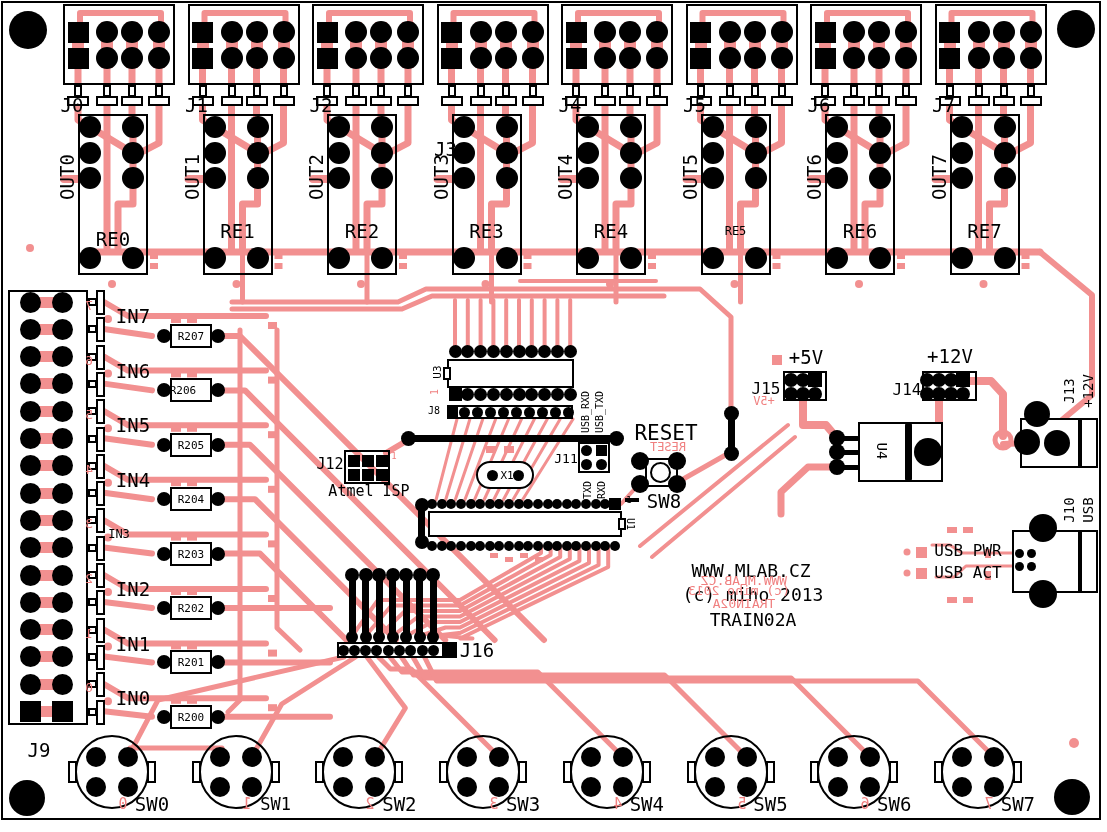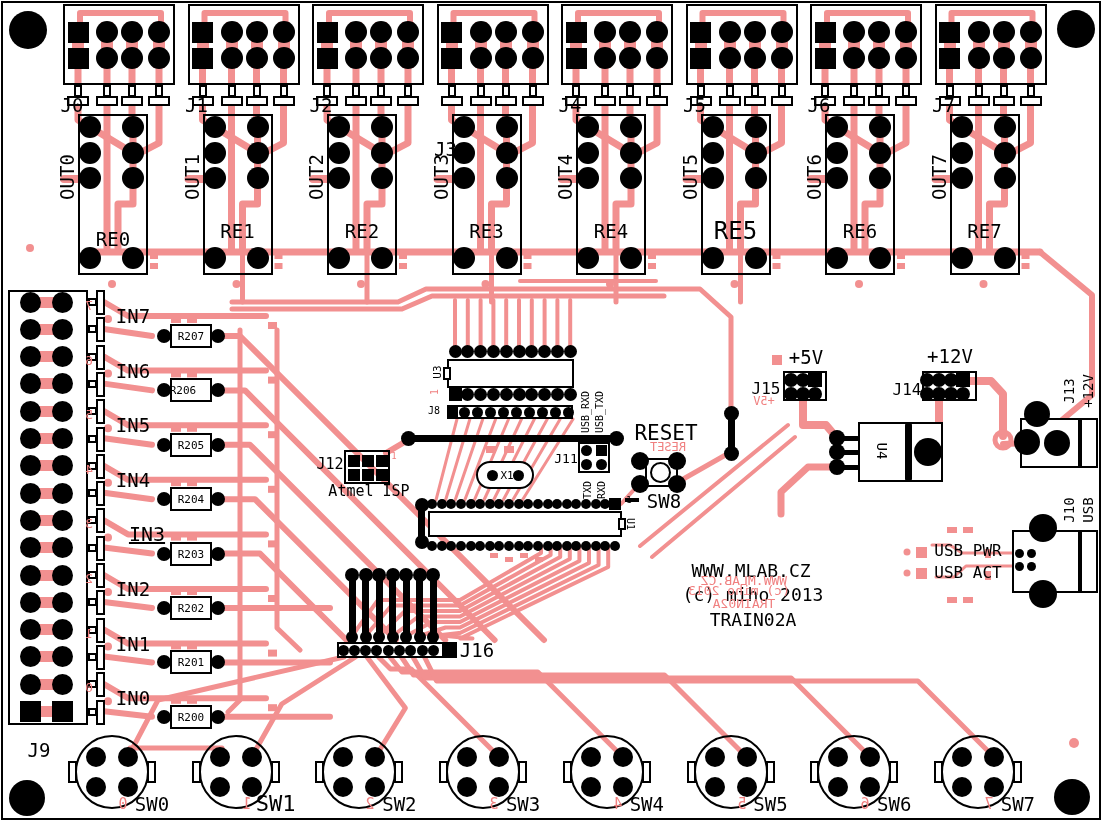--- a/index.html
+++ b/index.html
@@ -439,21 +439,21 @@
       <div class="lbl" style="left: 694.5px; top: 105px; font-size: 19px; transform: translate(-50%, -50%) rotate(0deg) scaleX(1);">J5</div>
       <div class="abs" style="left: 700.5px; top: 114px; width: 70px; height: 161px; border: 2px solid rgb(0, 0, 0);"></div>
       <div class="abs" style="left: 701.5px; top: 116px; width: 22px; height: 22px; background: rgb(0, 0, 0); border-radius: 50%;"></div>
       <div class="abs" style="left: 744.5px; top: 116px; width: 22px; height: 22px; background: rgb(0, 0, 0); border-radius: 50%;"></div>
       <div class="abs" style="left: 701.5px; top: 142px; width: 22px; height: 22px; background: rgb(0, 0, 0); border-radius: 50%;"></div>
       <div class="abs" style="left: 744.5px; top: 142px; width: 22px; height: 22px; background: rgb(0, 0, 0); border-radius: 50%;"></div>
       <div class="abs" style="left: 701.5px; top: 167px; width: 22px; height: 22px; background: rgb(0, 0, 0); border-radius: 50%;"></div>
       <div class="abs" style="left: 744.5px; top: 167px; width: 22px; height: 22px; background: rgb(0, 0, 0); border-radius: 50%;"></div>
       <div class="abs" style="left: 701.5px; top: 247px; width: 22px; height: 22px; background: rgb(0, 0, 0); border-radius: 50%;"></div>
       <div class="abs" style="left: 744.5px; top: 247px; width: 22px; height: 22px; background: rgb(0, 0, 0); border-radius: 50%;"></div>
-      <div class="lbl" style="left: 735.5px; top: 231px; font-size: 24px; transform: translate(-50%, -50%) rotate(0deg) scaleX(1);">RE5</div>
+      <div class="lbl" style="left: 735.5px; top: 231px; font-size: 12px; transform: translate(-50%, -50%) rotate(0deg) scaleX(1);">RE5</div>
       <div class="lbl" style="left: 689.5px; top: 177px; font-size: 19px; transform: translate(-50%, -50%) rotate(-90deg) scaleX(1);">OUT5</div>
       <div class="abs" style="left: 810px; top: 4px; width: 112px; height: 81px; border: 2px solid rgb(0, 0, 0);"></div>
       <div class="abs" style="left: 819px; top: 22px; width: 12px; height: 46px; background: rgb(242, 144, 144);"></div>
       <div class="abs" style="left: 814.5px; top: 21.5px; width: 21px; height: 21px; background: rgb(0, 0, 0);"></div>
       <div class="abs" style="left: 814.5px; top: 47.5px; width: 21px; height: 21px; background: rgb(0, 0, 0);"></div>
       <div class="abs" style="left: 821px; top: 85px; width: 8px; height: 12px; border: 2px solid rgb(0, 0, 0); background: rgb(255, 255, 255);"></div>
       <div class="abs" style="left: 814px; top: 96px; width: 22px; height: 10px; border: 2px solid rgb(0, 0, 0); background: rgb(255, 255, 255);"></div>
       <div class="abs" style="left: 848px; top: 22px; width: 12px; height: 46px; background: rgb(242, 144, 144);"></div>
       <div class="abs" style="left: 843px; top: 21px; width: 22px; height: 22px; background: rgb(0, 0, 0); border-radius: 50%;"></div>
       <div class="abs" style="left: 843px; top: 47px; width: 22px; height: 22px; background: rgb(0, 0, 0); border-radius: 50%;"></div>
@@ -613,21 +613,21 @@
       <div class="abs" style="left: 157px; top: 437.8px; width: 14px; height: 14px; background: rgb(0, 0, 0); border-radius: 50%;"></div>
       <div class="abs" style="left: 211px; top: 437.8px; width: 14px; height: 14px; background: rgb(0, 0, 0); border-radius: 50%;"></div>
       <div class="abs" style="left: 170px; top: 432.8px; width: 42px; height: 24px; border: 2px solid rgb(0, 0, 0); background: rgb(255, 255, 255);"></div>
       <div class="lbl" style="left: 191px; top: 444.8px; font-size: 11px; transform: translate(-50%, -50%) rotate(0deg) scaleX(1);">R205</div>
       <div class="lbl" style="left: 133px; top: 479.8px; font-size: 19px; transform: translate(-50%, -50%) rotate(0deg) scaleX(1);">IN4</div>
       <div class="lbl" style="left: 89px; top: 468.8px; font-size: 13px; transform: translate(-50%, -50%) rotate(0deg) scaleX(-1); color: rgb(240, 128, 128);">4</div>
       <div class="abs" style="left: 157px; top: 492.2px; width: 14px; height: 14px; background: rgb(0, 0, 0); border-radius: 50%;"></div>
       <div class="abs" style="left: 211px; top: 492.2px; width: 14px; height: 14px; background: rgb(0, 0, 0); border-radius: 50%;"></div>
       <div class="abs" style="left: 170px; top: 487.2px; width: 42px; height: 24px; border: 2px solid rgb(0, 0, 0); background: rgb(255, 255, 255);"></div>
       <div class="lbl" style="left: 191px; top: 499.2px; font-size: 11px; transform: translate(-50%, -50%) rotate(0deg) scaleX(1);">R204</div>
-      <div class="lbl" style="left: 147px; top: 534.4px; font-size: 20px; transform: translate(-50%, -50%) rotate(0deg) scaleX(1); text-decoration: underline;">IN3</div>
+      <div class="lbl" style="left: 119px; top: 534.4px; font-size: 12px; transform: translate(-50%, -50%) rotate(0deg) scaleX(1);">IN3</div>
       <div class="lbl" style="left: 89px; top: 523.4px; font-size: 13px; transform: translate(-50%, -50%) rotate(0deg) scaleX(-1); color: rgb(240, 128, 128);">3</div>
       <div class="abs" style="left: 157px; top: 546.6px; width: 14px; height: 14px; background: rgb(0, 0, 0); border-radius: 50%;"></div>
       <div class="abs" style="left: 211px; top: 546.6px; width: 14px; height: 14px; background: rgb(0, 0, 0); border-radius: 50%;"></div>
       <div class="abs" style="left: 170px; top: 541.6px; width: 42px; height: 24px; border: 2px solid rgb(0, 0, 0); background: rgb(255, 255, 255);"></div>
       <div class="lbl" style="left: 191px; top: 553.6px; font-size: 11px; transform: translate(-50%, -50%) rotate(0deg) scaleX(1);">R203</div>
       <div class="lbl" style="left: 133px; top: 589px; font-size: 19px; transform: translate(-50%, -50%) rotate(0deg) scaleX(1);">IN2</div>
       <div class="lbl" style="left: 89px; top: 578px; font-size: 13px; transform: translate(-50%, -50%) rotate(0deg) scaleX(-1); color: rgb(240, 128, 128);">2</div>
       <div class="abs" style="left: 157px; top: 601px; width: 14px; height: 14px; background: rgb(0, 0, 0); border-radius: 50%;"></div>
       <div class="abs" style="left: 211px; top: 601px; width: 14px; height: 14px; background: rgb(0, 0, 0); border-radius: 50%;"></div>
       <div class="abs" style="left: 170px; top: 596px; width: 42px; height: 24px; border: 2px solid rgb(0, 0, 0); background: rgb(255, 255, 255);"></div>
@@ -809,21 +809,21 @@
       <div class="abs" style="left: 118px; top: 777px; width: 20px; height: 20px; background: rgb(0, 0, 0); border-radius: 50%;"></div>
       <div class="lbl" style="left: 152px; top: 804px; font-size: 19px; transform: translate(-50%, -50%) rotate(0deg) scaleX(1);">SW0</div>
       <div class="lbl" style="left: 123px; top: 804px; font-size: 15px; transform: translate(-50%, -50%) rotate(0deg) scaleX(-1); color: rgb(240, 128, 128);">0</div>
       <div class="abs" style="left: 198.7px; top: 735px; width: 74px; height: 74px; border: 2px solid rgb(0, 0, 0); border-radius: 37px;"></div>
       <div class="abs" style="left: 191.7px; top: 761px; width: 9px; height: 22px; border: 2px solid rgb(0, 0, 0); background: rgb(255, 255, 255);"></div>
       <div class="abs" style="left: 270.7px; top: 761px; width: 9px; height: 22px; border: 2px solid rgb(0, 0, 0); background: rgb(255, 255, 255);"></div>
       <div class="abs" style="left: 209.7px; top: 747px; width: 20px; height: 20px; background: rgb(0, 0, 0); border-radius: 50%;"></div>
       <div class="abs" style="left: 241.7px; top: 747px; width: 20px; height: 20px; background: rgb(0, 0, 0); border-radius: 50%;"></div>
       <div class="abs" style="left: 209.7px; top: 777px; width: 20px; height: 20px; background: rgb(0, 0, 0); border-radius: 50%;"></div>
       <div class="abs" style="left: 241.7px; top: 777px; width: 20px; height: 20px; background: rgb(0, 0, 0); border-radius: 50%;"></div>
-      <div class="lbl" style="left: 275.7px; top: 804px; font-size: 22px; transform: translate(-50%, -50%) rotate(0deg) scaleX(1);">SW1</div>
+      <div class="lbl" style="left: 275.7px; top: 804px; font-size: 17px; transform: translate(-50%, -50%) rotate(0deg) scaleX(1);">SW1</div>
       <div class="lbl" style="left: 246.7px; top: 804px; font-size: 15px; transform: translate(-50%, -50%) rotate(0deg) scaleX(-1); color: rgb(240, 128, 128);">1</div>
       <div class="abs" style="left: 322.4px; top: 735px; width: 74px; height: 74px; border: 2px solid rgb(0, 0, 0); border-radius: 37px;"></div>
       <div class="abs" style="left: 315.4px; top: 761px; width: 9px; height: 22px; border: 2px solid rgb(0, 0, 0); background: rgb(255, 255, 255);"></div>
       <div class="abs" style="left: 394.4px; top: 761px; width: 9px; height: 22px; border: 2px solid rgb(0, 0, 0); background: rgb(255, 255, 255);"></div>
       <div class="abs" style="left: 333.4px; top: 747px; width: 20px; height: 20px; background: rgb(0, 0, 0); border-radius: 50%;"></div>
       <div class="abs" style="left: 365.4px; top: 747px; width: 20px; height: 20px; background: rgb(0, 0, 0); border-radius: 50%;"></div>
       <div class="abs" style="left: 333.4px; top: 777px; width: 20px; height: 20px; background: rgb(0, 0, 0); border-radius: 50%;"></div>
       <div class="abs" style="left: 365.4px; top: 777px; width: 20px; height: 20px; background: rgb(0, 0, 0); border-radius: 50%;"></div>
       <div class="lbl" style="left: 399.4px; top: 804px; font-size: 19px; transform: translate(-50%, -50%) rotate(0deg) scaleX(1);">SW2</div>
       <div class="lbl" style="left: 370.4px; top: 804px; font-size: 15px; transform: translate(-50%, -50%) rotate(0deg) scaleX(-1); color: rgb(240, 128, 128);">2</div>

